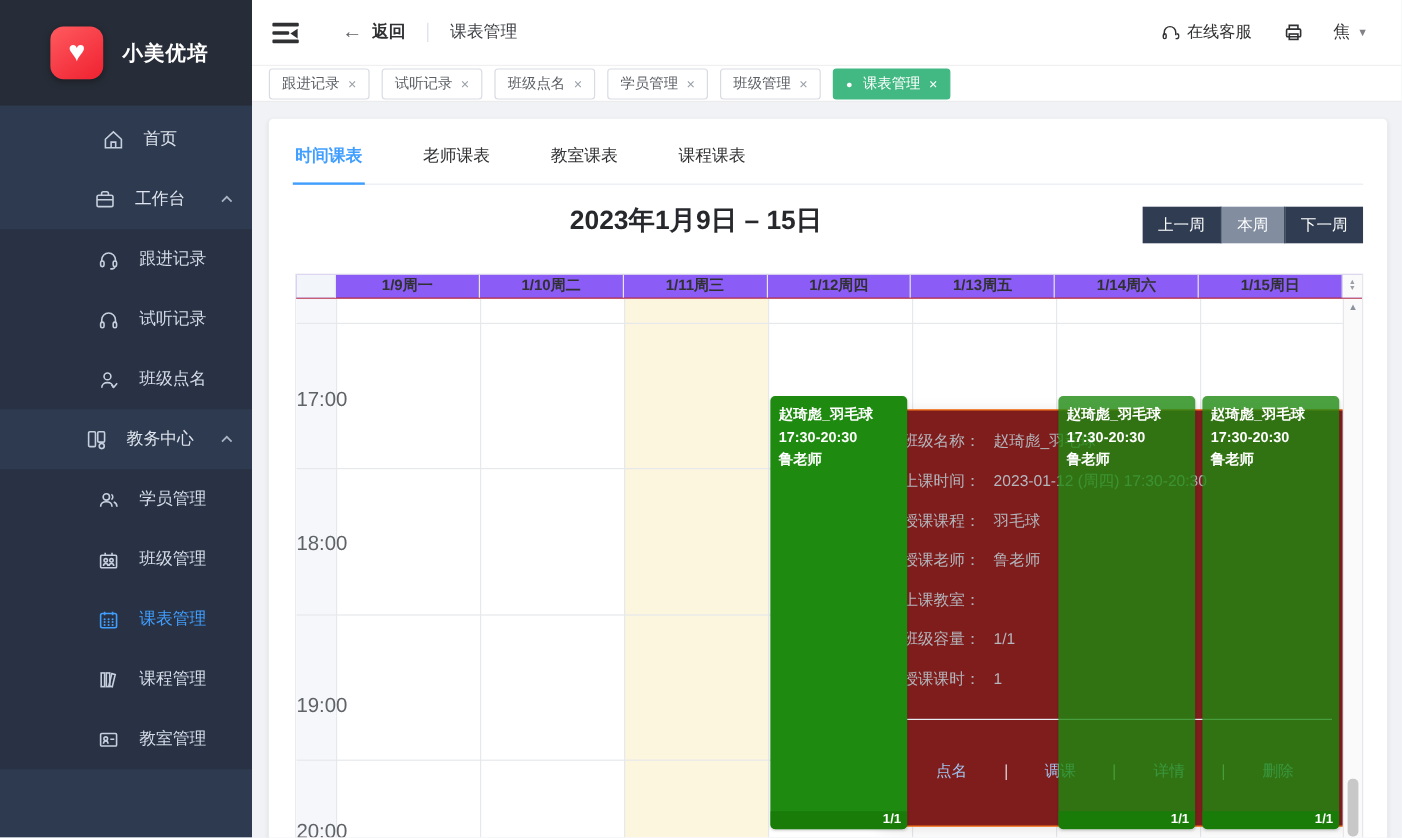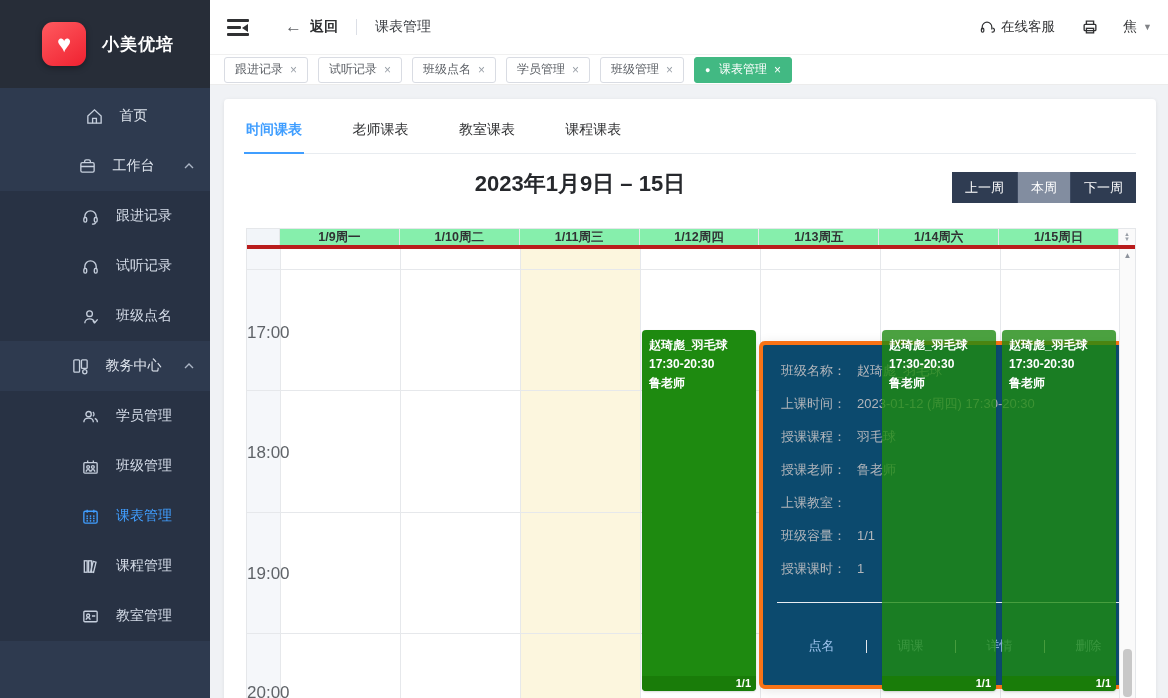--- a/index.html
+++ b/index.html
@@ -35,21 +35,21 @@
   .collapse-btn i:nth-child(1){ top:1px; width:22px; }
   .collapse-btn i:nth-child(2){ top:8px; width:14px; }
   .collapse-btn i:nth-child(3){ top:15px; width:22px; }
   .collapse-btn b { position:absolute; right:1px; top:5.5px; width:0; height:0;
     border-top:4px solid transparent; border-bottom:4px solid transparent; border-right:6px solid #303133; }
   .back-group { display:flex; align-items:center; margin-left:36px; cursor:pointer; }
   .back-arrow { font-size:17px; color:#606266; margin-right:8px; }
   .back-label { font-size:14px; font-weight:bold; color:#303133; }
   .tb-divider { width:1px; height:16px; background:#dcdfe6; margin:0 18px; }
   .breadcrumb { font-size:14px; color:#3c3f44; }
-  .tb-right { margin-left:auto; display:flex; align-items:center; padding-right:16px; }
+  .tb-right { margin-left:auto; display:flex; align-items:center; padding-right:28px; }
   .service { display:flex; align-items:center; color:#303133; font-size:13.5px; cursor:pointer; }
   .service svg { width:16px; height:16px; margin-right:6px; stroke:#303133; }
   .printer { margin-left:26px; cursor:pointer; }
   .printer svg { width:18px; height:18px; display:block; stroke:#303133; }
   .user { margin-left:24px; display:flex; align-items:center; cursor:pointer; font-size:14px; color:#303133; }
   .user .caret { font-size:9px; color:#808286; margin-left:6px; }
 
   
   .tagbar { position:absolute; left:210px; top:55px; width:958px; height:30px; background:#fff;
     border-bottom:1px solid #ececec; display:flex; align-items:center; padding-left:14px; }
@@ -71,21 +71,21 @@
     font-size:22px; font-weight:bold; color:#26282c; }
   .week-nav { position:absolute; right:20px; top:73px; display:flex; border-radius:0; overflow:hidden; }
   .wbtn { height:31px; padding:0 13px; display:flex; align-items:center; background:#2f3c52;
     color:#fff; font-size:13px; cursor:pointer; border-right:1px solid #3d4a61; }
   .wbtn:last-child { border-right:none; }
   .wbtn.active { background:#828da0; }
 
   
   .calendar { position:absolute; left:22px; top:129px; width:890px; height:470px;
     border:1px solid #e5e7ea; }
-  .cal-header { display:flex; height:20px; border-bottom:4px solid #b91c1c; background:#86efac; }
+  .cal-header { display:flex; height:20px; border-bottom:1px solid #b91c1c; background:#8b5cf6; }
   .cal-header .hc { border-right:1px solid #e5e7ea; font-size:12.5px; font-weight:bold; color:#303133;
     display:flex; align-items:center; justify-content:center; }
   .hc.time { width:33px; background:#f2f5f9; }
   .hc.day { width:120px; }
   .hc.sb { width:16px; border-right:none; flex-direction:column; justify-content:center; background:#fafafa; }
   .hc.sb span { font-size:6px; line-height:5px; color:#9aa0a8; }
   .cal-body { position:relative; width:888px; height:449px; background:#fff; overflow:hidden; }
   .bg-timecol { position:absolute; left:0; top:0; width:33px; height:449px; background:#f5f7fa; }
   .bg-today { position:absolute; left:273px; top:0; width:120px; height:449px; background:#fcf6de; }
   .hline { position:absolute; left:0; width:873px; height:1px; background:#e6e8eb; }
@@ -96,22 +96,22 @@
   
   .event { position:absolute; top:81px; height:361px; width:114px; border-radius:4px; color:#fff;
     z-index:3; cursor:pointer; overflow:hidden; box-shadow:0 1px 2px rgba(0,0,0,.15); }
   .event .ebody { padding:6px 7px; font-size:12px; font-weight:bold; line-height:19px; }
   .event .efoot { position:absolute; left:0; right:0; bottom:0; height:15px; background:#197c09;
     color:#fff; font-size:11px; font-weight:bold; text-align:right; padding:1px 5px 0 0; }
   .event.solid { background:#1e8a10; }
   .event.overlay { background:rgba(30,138,16,0.80); }
 
   
-  .tooltip { position:absolute; left:512px; top:92px; width:392px; height:348px; background:#0c4a6e;
-    border:4px solid #f97316; border-radius:6px; box-shadow:0 2px 12px rgba(0,0,0,.10); z-index:2; }
+  .tooltip { position:absolute; left:486px; top:92px; width:392px; height:348px; background:#7f1d1d;
+    border:1px solid #f97316; border-radius:6px; box-shadow:0 2px 12px rgba(0,0,0,.10); z-index:2; }
   .tt-rows { padding:9px 0 0 18px; }
   .tt-row { height:33px; display:flex; align-items:center; font-size:13px; color:#b3b6bb; }
   .tt-row .lbl { width:76px; }
   .tt-divider { position:absolute; left:14px; right:14px; top:257px; height:1px; background:#e9edf2; }
   .tt-actions { position:absolute; left:0; right:0; top:288px; height:26px; display:flex;
     align-items:center; justify-content:space-around; padding:0 30px; }
   .tt-btn { font-size:13px; color:#a0c5ef; cursor:pointer; }
   .tt-sep { width:1px; height:13px; background:#e3e7ec; }
 
   
@@ -378,21 +378,21 @@
           <div class="vline" style="left:33px"></div>
           <div class="vline" style="left:153px"></div>
           <div class="vline" style="left:273px"></div>
           <div class="vline" style="left:393px"></div>
           <div class="vline" style="left:513px"></div>
           <div class="vline" style="left:633px"></div>
           <div class="vline" style="left:753px"></div>
 
           <div class="tlabel" style="top:74px">17:00</div>
           <div class="tlabel" style="top:194px">18:00</div>
-          <div class="tlabel" style="top:315px">19:00</div>
+          <div class="tlabel" style="top:329px">19:00</div>
           <div class="tlabel" style="top:434px">20:00</div>
 
           <div class="tooltip">
             <div class="tt-rows">
               <div class="tt-row">
                   <span class="lbl">班级名称：</span>
                   <span>赵琦彪_羽毛球</span>
                 </div>
               <div class="tt-row">
                   <span class="lbl">上课时间：</span>

